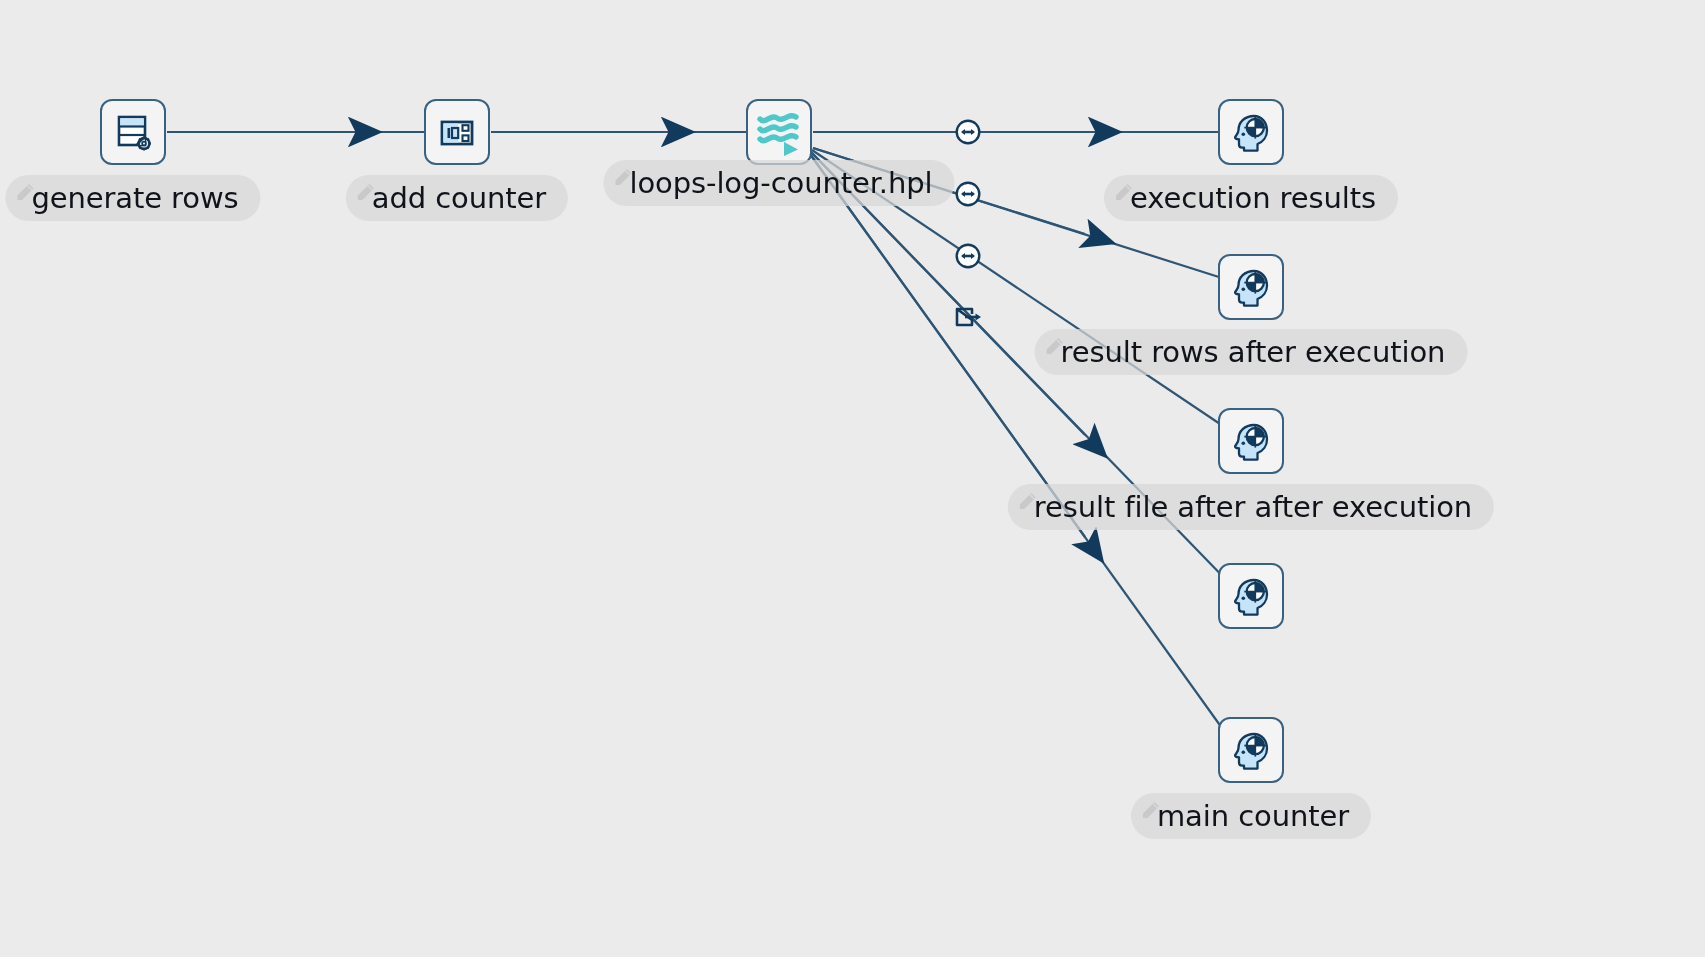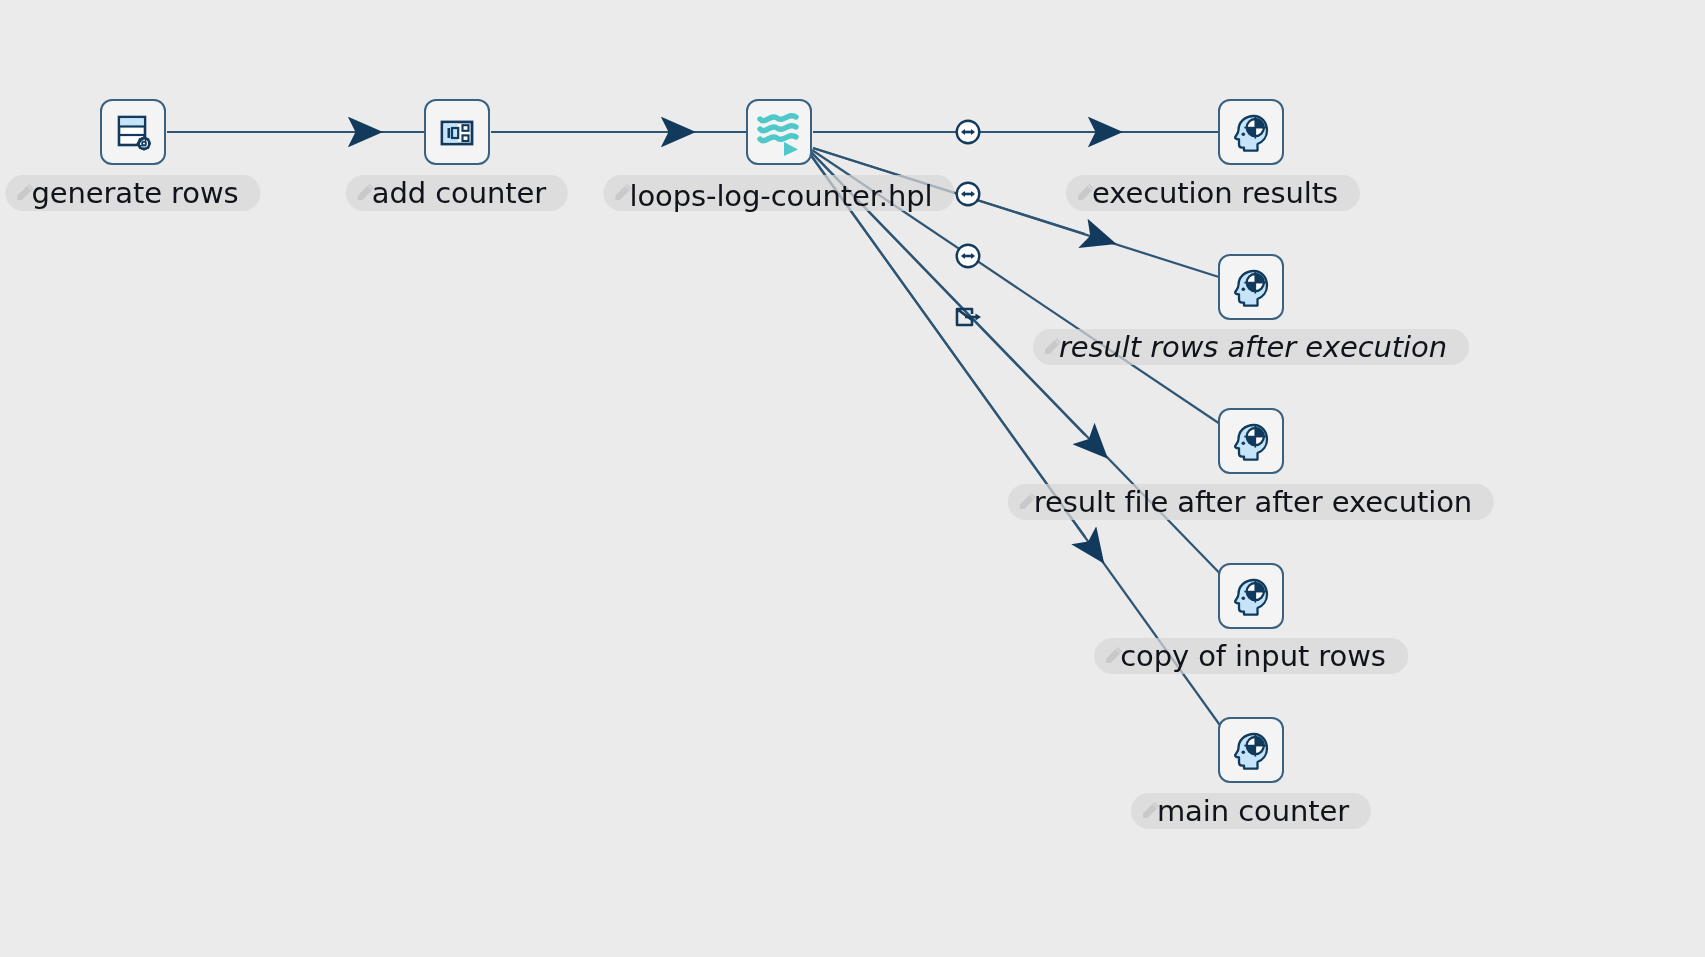--- a/index.html
+++ b/index.html
@@ -25,21 +25,21 @@
     border-radius:12px;
     background:#f4f4f4;
     box-sizing:border-box;
     display:flex;align-items:center;justify-content:center;
   }
   .node svg{display:block;}
 
   
   .label{
     position:absolute;
-    height:36px;
+    height:46px;
     display:flex;align-items:center;
     padding:0 22px 0 26px;
     border-radius:23px;
     background:rgba(215,215,215,0.72);
     color:#10131a;
     font-size:29px;
     line-height:1;
     white-space:nowrap;
     transform:translateX(-50%);
     letter-spacing:-0.1px;
@@ -263,69 +263,60 @@
   <div class="label" style="left:457px;top:175px;">
     <span class="pencil">
       <svg width="22" height="22" viewBox="0 0 22 22">
           <path d="M3 19 L3 14.5 L14.5 3 L19 7.5 L7.5 19 Z" fill="#b9b9b9"></path>
           <path d="M13 4.5 L17.5 9" stroke="#d6d6d6" stroke-width="1.6" fill="none"></path>
         </svg>
     </span>
     <span class="txt">add counter</span>
   </div>
 
-  <div class="label" style="left:779px;top:175px;align-items:flex-end;">
+  <div class="label" style="left:779px;top:160px;">
     <span class="pencil">
       <svg width="22" height="22" viewBox="0 0 22 22">
           <path d="M3 19 L3 14.5 L14.5 3 L19 7.5 L7.5 19 Z" fill="#b9b9b9"></path>
           <path d="M13 4.5 L17.5 9" stroke="#d6d6d6" stroke-width="1.6" fill="none"></path>
         </svg>
     </span>
     <span class="txt">loops-log-counter.hpl</span>
   </div>
 
-  <div class="label" style="left:1213px;top:175px;">
+  <div class="label" style="left:1251px;top:175px;">
     <span class="pencil">
       <svg width="22" height="22" viewBox="0 0 22 22">
           <path d="M3 19 L3 14.5 L14.5 3 L19 7.5 L7.5 19 Z" fill="#b9b9b9"></path>
           <path d="M13 4.5 L17.5 9" stroke="#d6d6d6" stroke-width="1.6" fill="none"></path>
         </svg>
     </span>
     <span class="txt">execution results</span>
   </div>
 
-  <div class="label" style="left:1251px;top:329px;font-style:italic;">
+  <div class="label" style="left:1251px;top:329px;">
     <span class="pencil">
       <svg width="22" height="22" viewBox="0 0 22 22">
           <path d="M3 19 L3 14.5 L14.5 3 L19 7.5 L7.5 19 Z" fill="#b9b9b9"></path>
           <path d="M13 4.5 L17.5 9" stroke="#d6d6d6" stroke-width="1.6" fill="none"></path>
         </svg>
     </span>
     <span class="txt">result rows after execution</span>
   </div>
 
   <div class="label" style="left:1251px;top:484px;">
     <span class="pencil">
       <svg width="22" height="22" viewBox="0 0 22 22">
           <path d="M3 19 L3 14.5 L14.5 3 L19 7.5 L7.5 19 Z" fill="#b9b9b9"></path>
           <path d="M13 4.5 L17.5 9" stroke="#d6d6d6" stroke-width="1.6" fill="none"></path>
         </svg>
     </span>
     <span class="txt">result file after after execution</span>
   </div>
 
-  <div class="label" style="left:1251px;top:638px;">
-    <span class="pencil">
-      <svg width="22" height="22" viewBox="0 0 22 22">
-          <path d="M3 19 L3 14.5 L14.5 3 L19 7.5 L7.5 19 Z" fill="#b9b9b9"></path>
-          <path d="M13 4.5 L17.5 9" stroke="#d6d6d6" stroke-width="1.6" fill="none"></path>
-        </svg>
-    </span>
-    <span class="txt">copy of input rows</span>
-  </div>
 
   <div class="label" style="left:1251px;top:793px;">
     <span class="pencil">
       <svg width="22" height="22" viewBox="0 0 22 22">
           <path d="M3 19 L3 14.5 L14.5 3 L19 7.5 L7.5 19 Z" fill="#b9b9b9"></path>
           <path d="M13 4.5 L17.5 9" stroke="#d6d6d6" stroke-width="1.6" fill="none"></path>
         </svg>
     </span>
     <span class="txt">main counter</span>
   </div>

